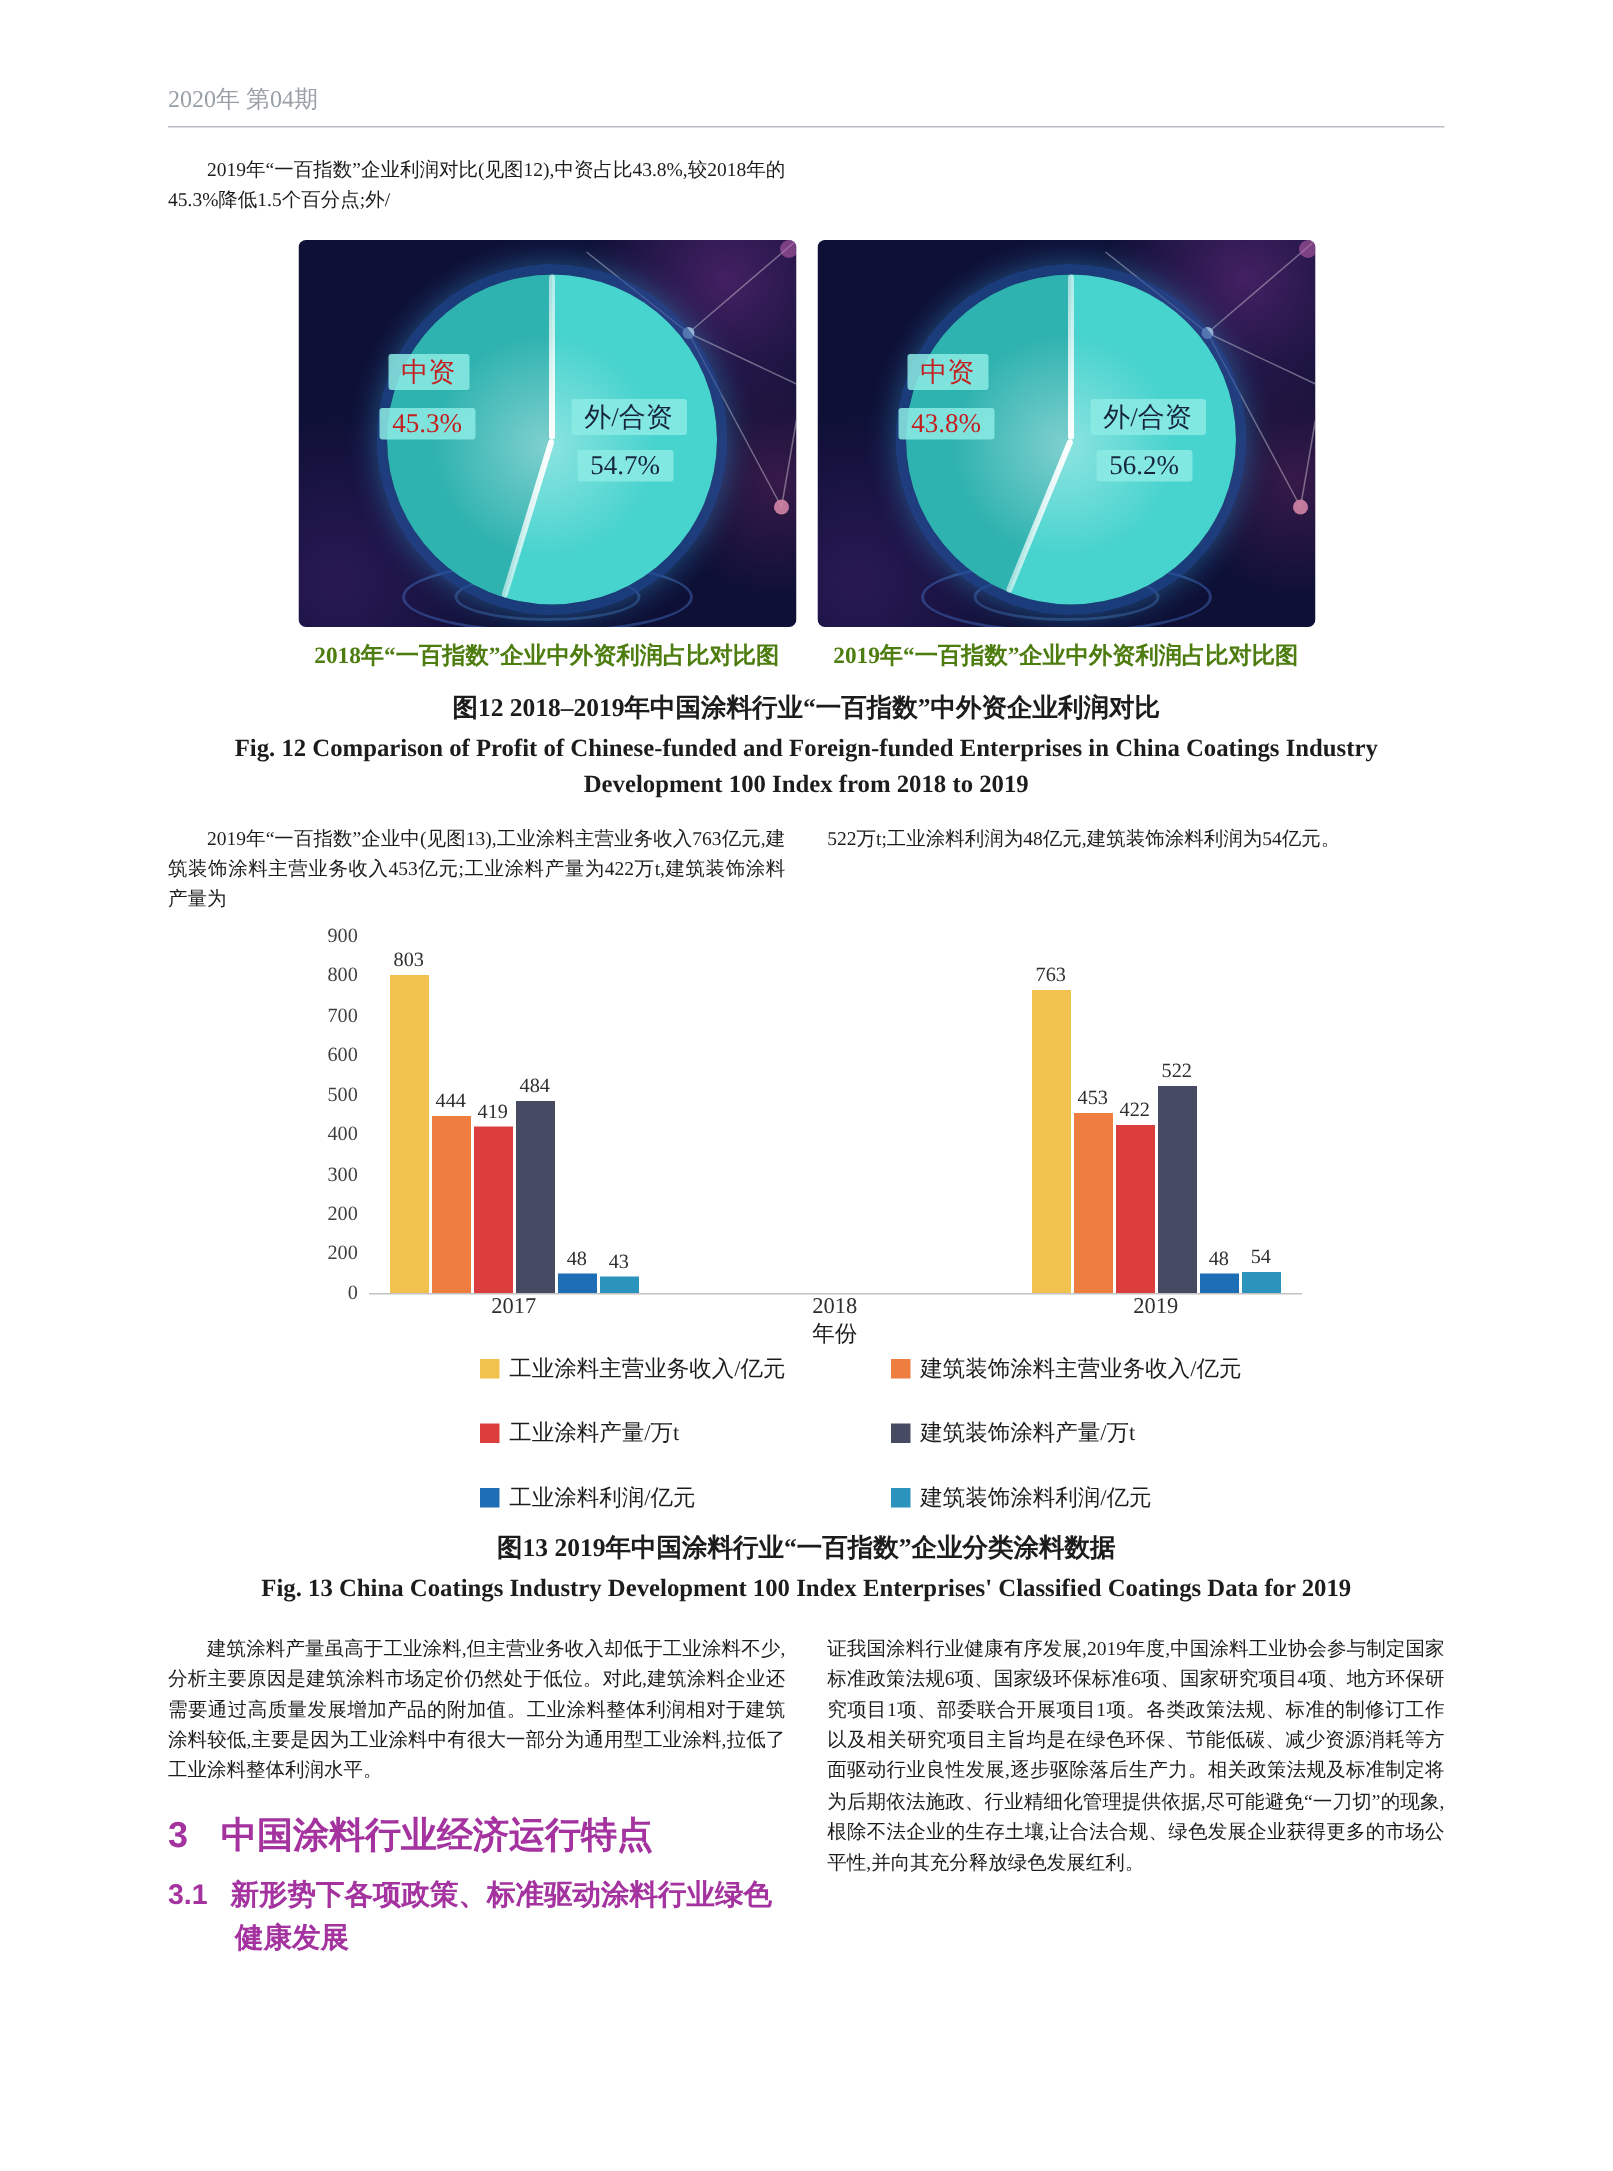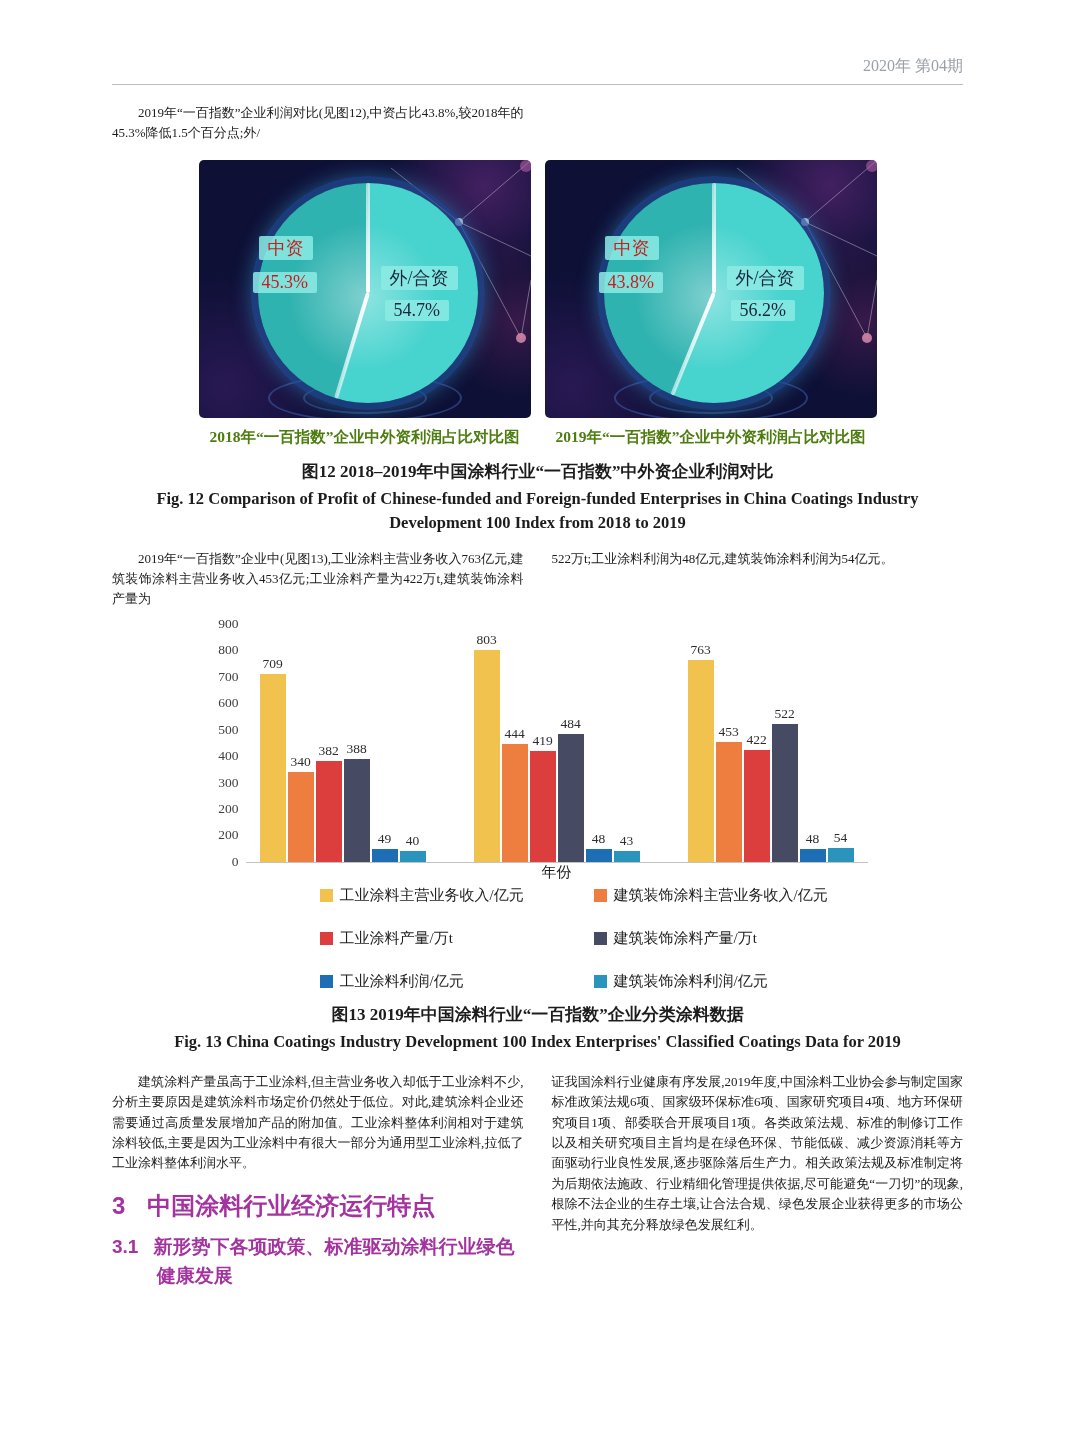--- a/index.html
+++ b/index.html
@@ -1,20 +1,20 @@
 <!DOCTYPE html>
 <html><head>
 <meta charset="utf-8">
 <style>
   html,body{margin:0;padding:0;background:#ffffff;}
   body{width:1075px;font-family:"Liberation Serif","DejaVu Serif",serif;color:#1c1c1c;}
   .page{box-sizing:border-box;width:1075px;min-height:1447px;padding:56px 112px 30px;background:#ffffff;position:relative;}
 
   
-  .hdr{display:flex;justify-content:flex-end;align-items:flex-end;color:#9aa0a8;font-size:16px;
+  .hdr{display:flex;justify-content:flex-start;align-items:flex-end;color:#9aa0a8;font-size:16px;
        border-bottom:1px solid #b9bdc4;padding-bottom:7px;font-family:"Liberation Serif",serif;}
 
   
   .two-col{display:grid;grid-template-columns:1fr 1fr;column-gap:28px;}
   .para{font-size:13px;line-height:1.57;text-align:justify;}
   .indent{text-indent:2em;}
   .mt18{margin-top:18px;}
   .mt14{margin-top:14px;}
 
   
@@ -172,99 +172,78 @@
           <div class="ytick" style="bottom: calc(55.5556% - 8px);">500</div>
           <div class="ytick" style="bottom: calc(66.6667% - 8px);">600</div>
           <div class="ytick" style="bottom: calc(77.7778% - 8px); font-family: Liberation Serif, serif;">700</div>
           <div class="ytick" style="bottom: calc(88.8889% - 8px);">800</div>
           <div class="ytick" style="bottom: calc(100% - 8px);">900</div>
         </div>
       <div class="plot">
         <div class="bars-area">
             <div class="group">
               <div class="bar-cell">
-                <div class="bar-val">709</div>
-                <div class="bar" style="height: 187.491px; background: rgb(242, 194, 78);"></div>
-              </div>
-              <div class="bar-cell">
-                <div class="bar-val">340</div>
-                <div class="bar" style="height: 89.9111px; background: rgb(238, 126, 63);"></div>
-              </div>
-              <div class="bar-cell">
-                <div class="bar-val">382</div>
-                <div class="bar" style="height: 101.018px; background: rgb(220, 62, 62);"></div>
-              </div>
-              <div class="bar-cell">
-                <div class="bar-val">388</div>
-                <div class="bar" style="height: 102.604px; background: rgb(71, 74, 99);"></div>
-              </div>
-              <div class="bar-cell">
-                <div class="bar-val">49</div>
-                <div class="bar" style="height: 12.9578px; background: rgb(30, 110, 181);"></div>
-              </div>
-              <div class="bar-cell">
-                <div class="bar-val">40</div>
-                <div class="bar" style="height: 10.5778px; background: rgb(43, 148, 188);"></div>
+                <div class="bar-val">803</div>
+                <div class="bar" style="height: 212.349px; background: rgb(242, 194, 78);"></div>
+              </div>
+              <div class="bar-cell">
+                <div class="bar-val">444</div>
+                <div class="bar" style="height: 117.413px; background: rgb(238, 126, 63);"></div>
+              </div>
+              <div class="bar-cell">
+                <div class="bar-val">419</div>
+                <div class="bar" style="height: 110.802px; background: rgb(220, 62, 62);"></div>
+              </div>
+              <div class="bar-cell">
+                <div class="bar-val">484</div>
+                <div class="bar" style="height: 127.991px; background: rgb(71, 74, 99);"></div>
+              </div>
+              <div class="bar-cell">
+                <div class="bar-val">48</div>
+                <div class="bar" style="height: 12.6933px; background: rgb(30, 110, 181);"></div>
+              </div>
+              <div class="bar-cell">
+                <div class="bar-val">43</div>
+                <div class="bar" style="height: 11.3711px; background: rgb(43, 148, 188);"></div>
               </div>
             </div>
             <div class="group">
               <div class="bar-cell">
-                <div class="bar-val">803</div>
-                <div class="bar" style="height: 212.349px; background: rgb(242, 194, 78);"></div>
-              </div>
-              <div class="bar-cell">
-                <div class="bar-val">444</div>
-                <div class="bar" style="height: 117.413px; background: rgb(238, 126, 63);"></div>
-              </div>
-              <div class="bar-cell">
-                <div class="bar-val">419</div>
-                <div class="bar" style="height: 110.802px; background: rgb(220, 62, 62);"></div>
-              </div>
-              <div class="bar-cell">
-                <div class="bar-val">484</div>
-                <div class="bar" style="height: 127.991px; background: rgb(71, 74, 99);"></div>
+                <div class="bar-val">763</div>
+                <div class="bar" style="height: 201.771px; background: rgb(242, 194, 78);"></div>
+              </div>
+              <div class="bar-cell">
+                <div class="bar-val">453</div>
+                <div class="bar" style="height: 119.793px; background: rgb(238, 126, 63);"></div>
+              </div>
+              <div class="bar-cell">
+                <div class="bar-val">422</div>
+                <div class="bar" style="height: 111.596px; background: rgb(220, 62, 62);"></div>
+              </div>
+              <div class="bar-cell">
+                <div class="bar-val">522</div>
+                <div class="bar" style="height: 138.04px; background: rgb(71, 74, 99);"></div>
               </div>
               <div class="bar-cell">
                 <div class="bar-val">48</div>
                 <div class="bar" style="height: 12.6933px; background: rgb(30, 110, 181);"></div>
               </div>
               <div class="bar-cell">
-                <div class="bar-val">43</div>
-                <div class="bar" style="height: 11.3711px; background: rgb(43, 148, 188);"></div>
-              </div>
-            </div>
-            <div class="group">
-              <div class="bar-cell">
-                <div class="bar-val">763</div>
-                <div class="bar" style="height: 201.771px; background: rgb(242, 194, 78);"></div>
-              </div>
-              <div class="bar-cell">
-                <div class="bar-val">453</div>
-                <div class="bar" style="height: 119.793px; background: rgb(238, 126, 63);"></div>
-              </div>
-              <div class="bar-cell">
-                <div class="bar-val">422</div>
-                <div class="bar" style="height: 111.596px; background: rgb(220, 62, 62);"></div>
-              </div>
-              <div class="bar-cell">
-                <div class="bar-val">522</div>
-                <div class="bar" style="height: 138.04px; background: rgb(71, 74, 99);"></div>
-              </div>
-              <div class="bar-cell">
-                <div class="bar-val">48</div>
-                <div class="bar" style="height: 12.6933px; background: rgb(30, 110, 181);"></div>
-              </div>
-              <div class="bar-cell">
                 <div class="bar-val">54</div>
                 <div class="bar" style="height: 14.28px; background: rgb(43, 148, 188);"></div>
               </div>
             </div>
           </div>
       </div>
     </div>
+    <div class="cats-row">
+        <div class="cat-label">2017</div>
+        <div class="cat-label">2018</div>
+        <div class="cat-label">2019</div>
+      </div>
     <div class="xaxis-title">年份</div>
     <div class="legend">
         <div class="legend-item">
           <span class="swatch" style="background: rgb(242, 194, 78);"></span>
           <span>工业涂料主营业务收入/亿元</span>
         </div>
         <div class="legend-item">
           <span class="swatch" style="background: rgb(238, 126, 63);"></span>
           <span>建筑装饰涂料主营业务收入/亿元</span>
         </div>

